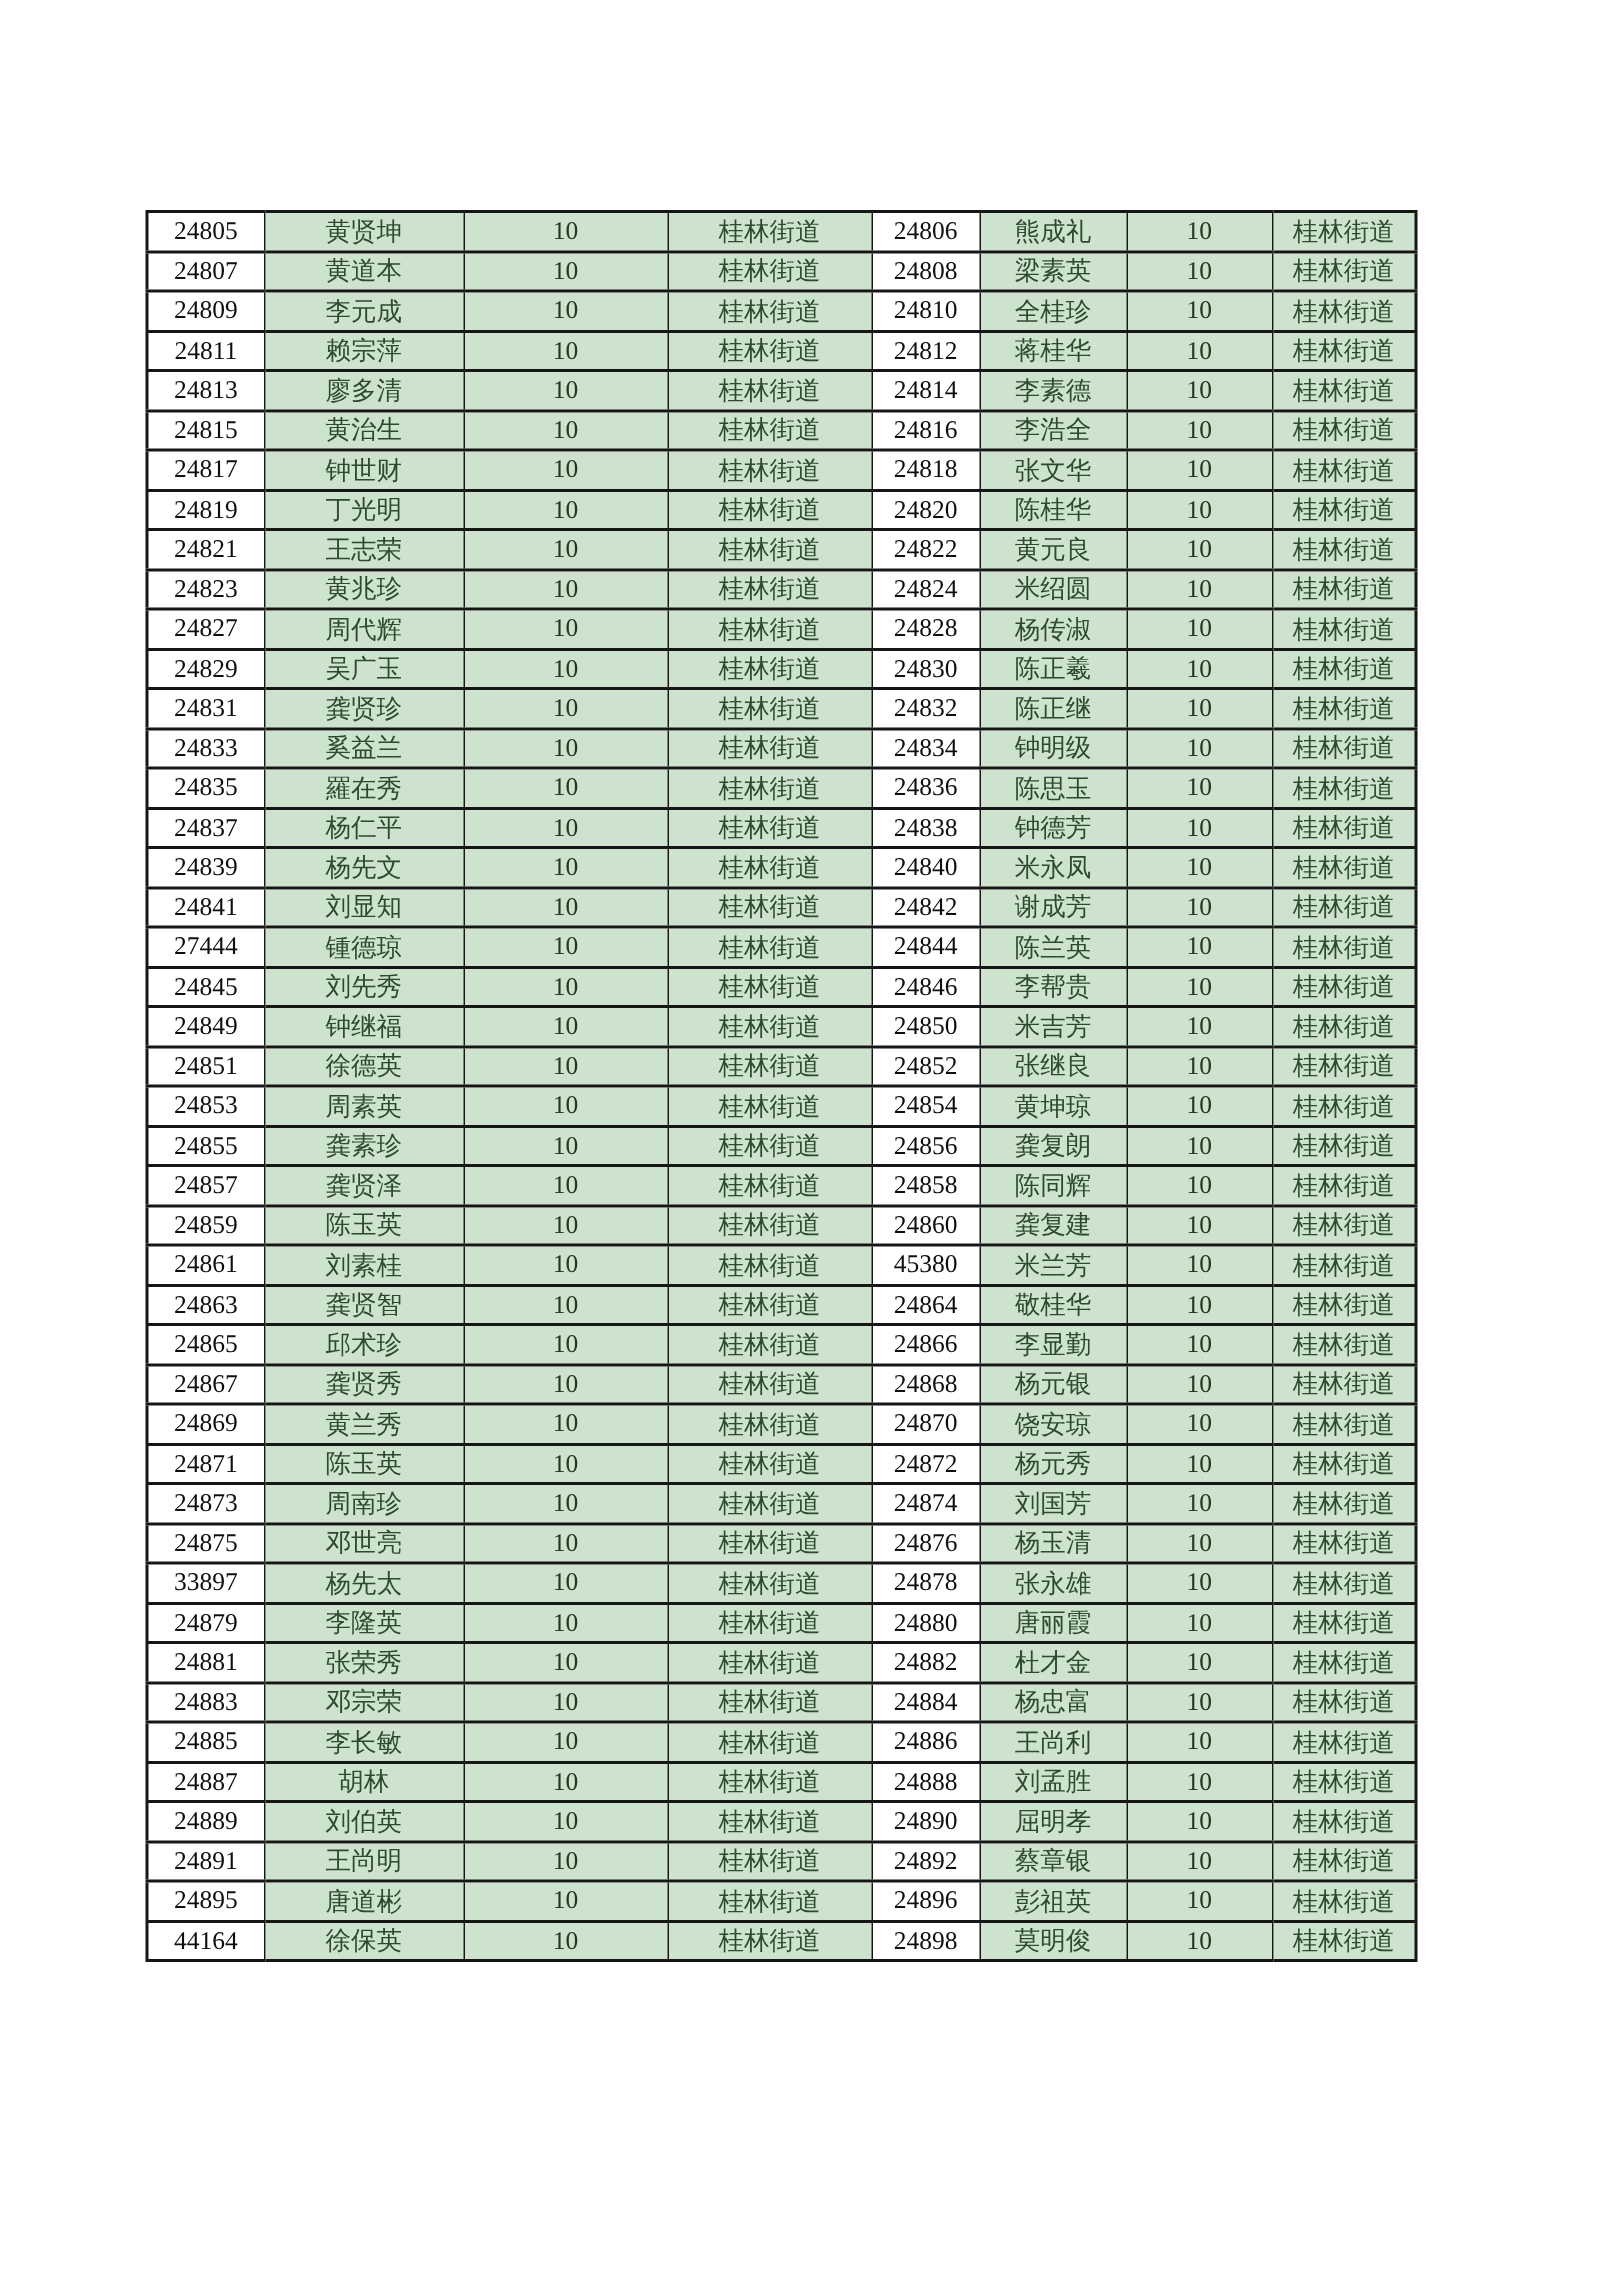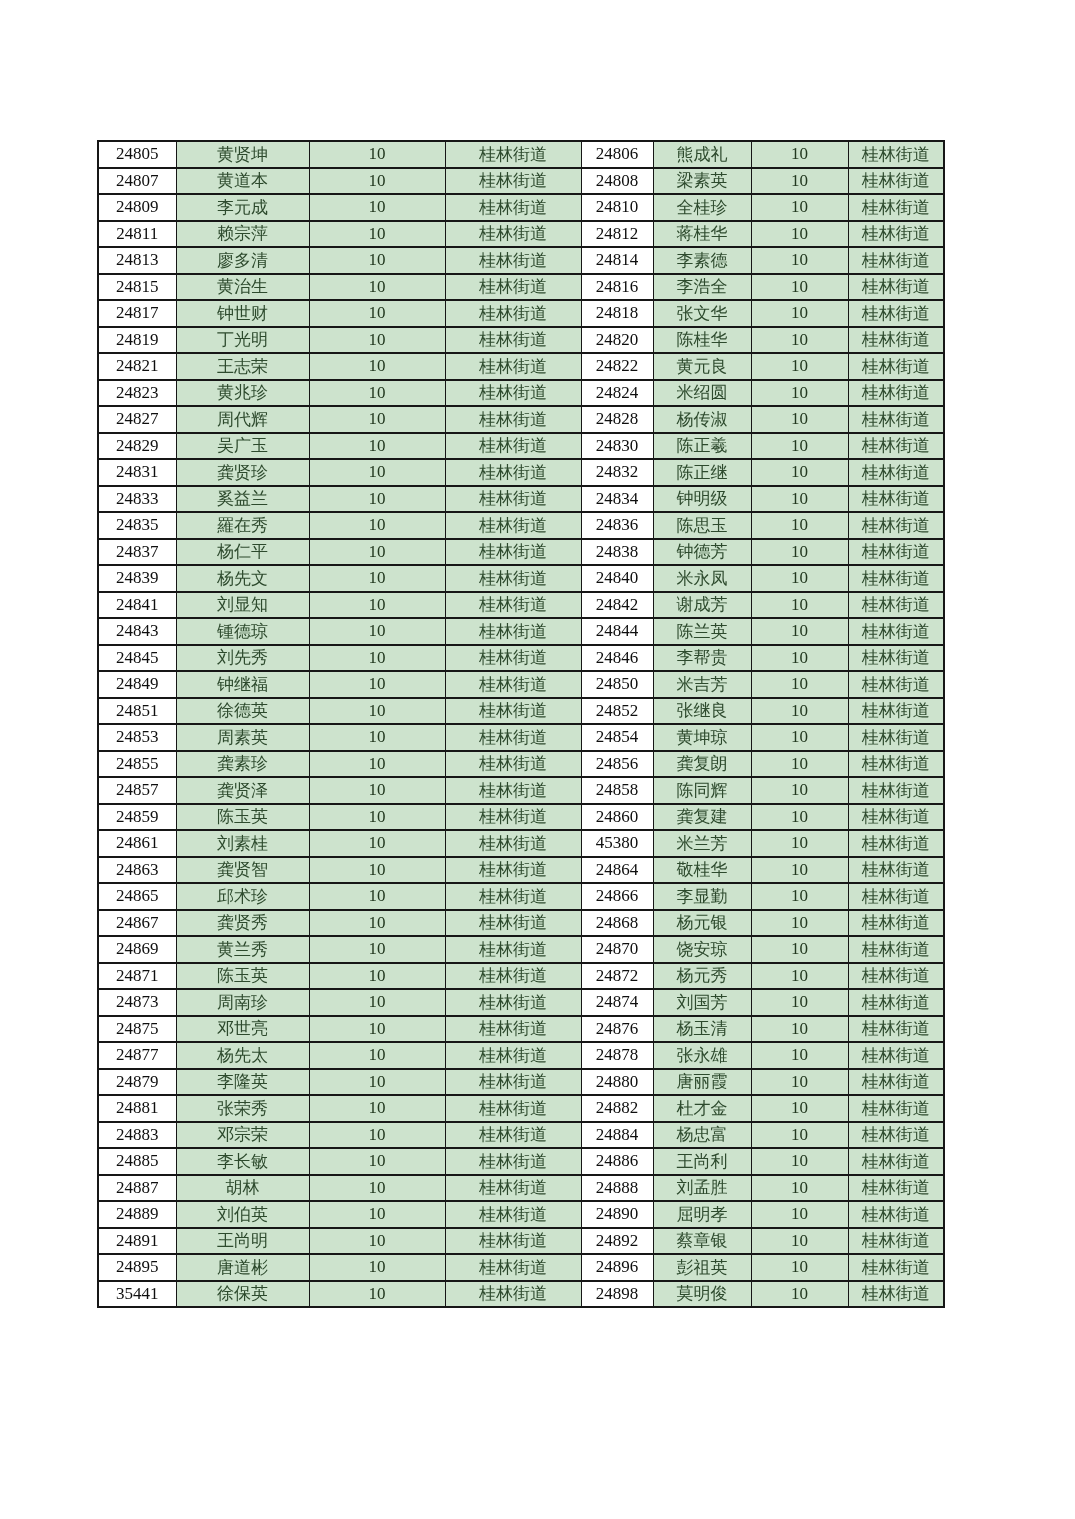--- a/index.html
+++ b/index.html
@@ -238,21 +238,21 @@
           <td class="c-id">24841</td>
           <td class="c-name">刘显知</td>
           <td class="c-score">10</td>
           <td class="c-street">桂林街道</td>
           <td class="c-id">24842</td>
           <td class="c-name">谢成芳</td>
           <td class="c-score">10</td>
           <td class="c-street">桂林街道</td>
         </tr>
         <tr>
-          <td class="c-id">24843</td>
+          <td class="c-id">27444</td>
           <td class="c-name">锺德琼</td>
           <td class="c-score">10</td>
           <td class="c-street">桂林街道</td>
           <td class="c-id">24844</td>
           <td class="c-name">陈兰英</td>
           <td class="c-score">10</td>
           <td class="c-street">桂林街道</td>
         </tr>
         <tr>
           <td class="c-id">24845</td>
@@ -398,21 +398,21 @@
           <td class="c-id">24875</td>
           <td class="c-name">邓世亮</td>
           <td class="c-score">10</td>
           <td class="c-street">桂林街道</td>
           <td class="c-id">24876</td>
           <td class="c-name">杨玉清</td>
           <td class="c-score">10</td>
           <td class="c-street">桂林街道</td>
         </tr>
         <tr>
-          <td class="c-id">24877</td>
+          <td class="c-id">33897</td>
           <td class="c-name">杨先太</td>
           <td class="c-score">10</td>
           <td class="c-street">桂林街道</td>
           <td class="c-id">24878</td>
           <td class="c-name">张永雄</td>
           <td class="c-score">10</td>
           <td class="c-street">桂林街道</td>
         </tr>
         <tr>
           <td class="c-id">24879</td>
@@ -488,21 +488,21 @@
           <td class="c-id">24895</td>
           <td class="c-name">唐道彬</td>
           <td class="c-score">10</td>
           <td class="c-street">桂林街道</td>
           <td class="c-id">24896</td>
           <td class="c-name">彭祖英</td>
           <td class="c-score">10</td>
           <td class="c-street">桂林街道</td>
         </tr>
         <tr>
-          <td class="c-id">35441</td>
+          <td class="c-id">44164</td>
           <td class="c-name">徐保英</td>
           <td class="c-score">10</td>
           <td class="c-street">桂林街道</td>
           <td class="c-id">24898</td>
           <td class="c-name">莫明俊</td>
           <td class="c-score">10</td>
           <td class="c-street">桂林街道</td>
         </tr>
       </tbody>
   </table>

